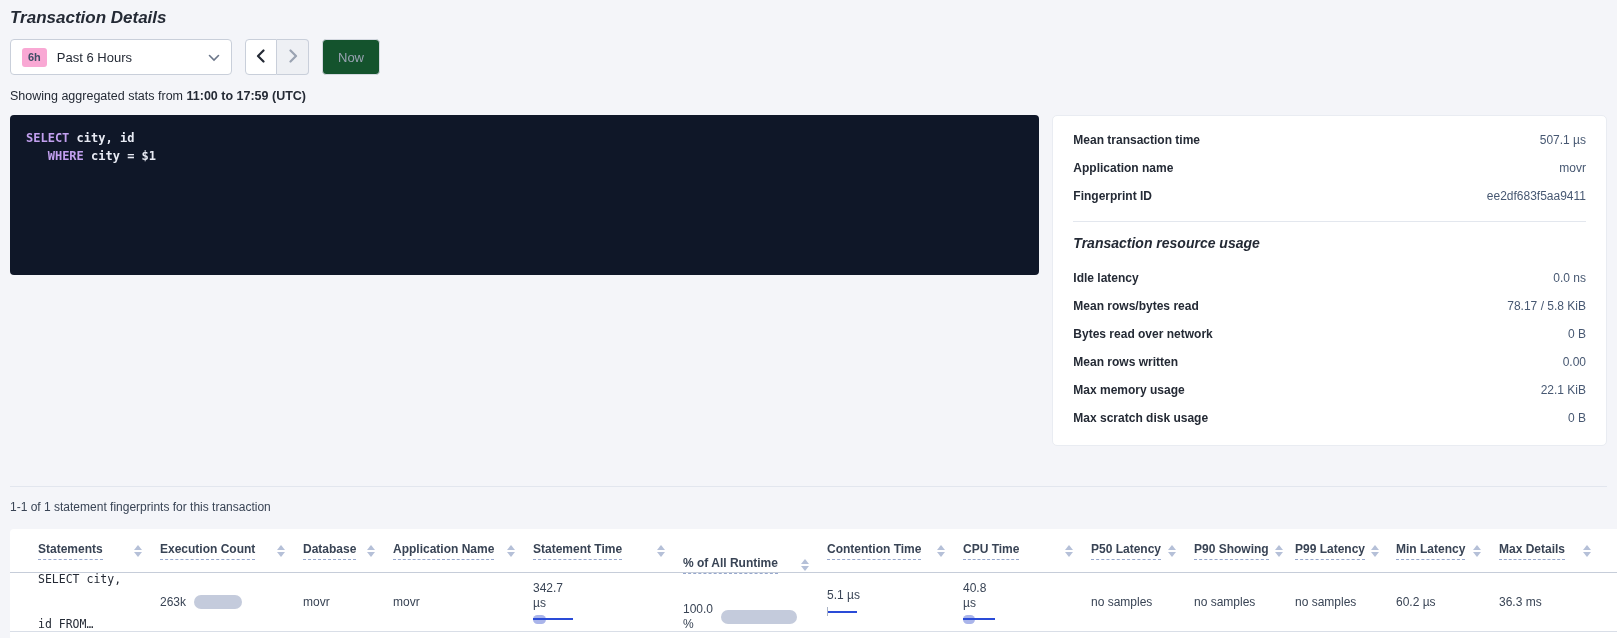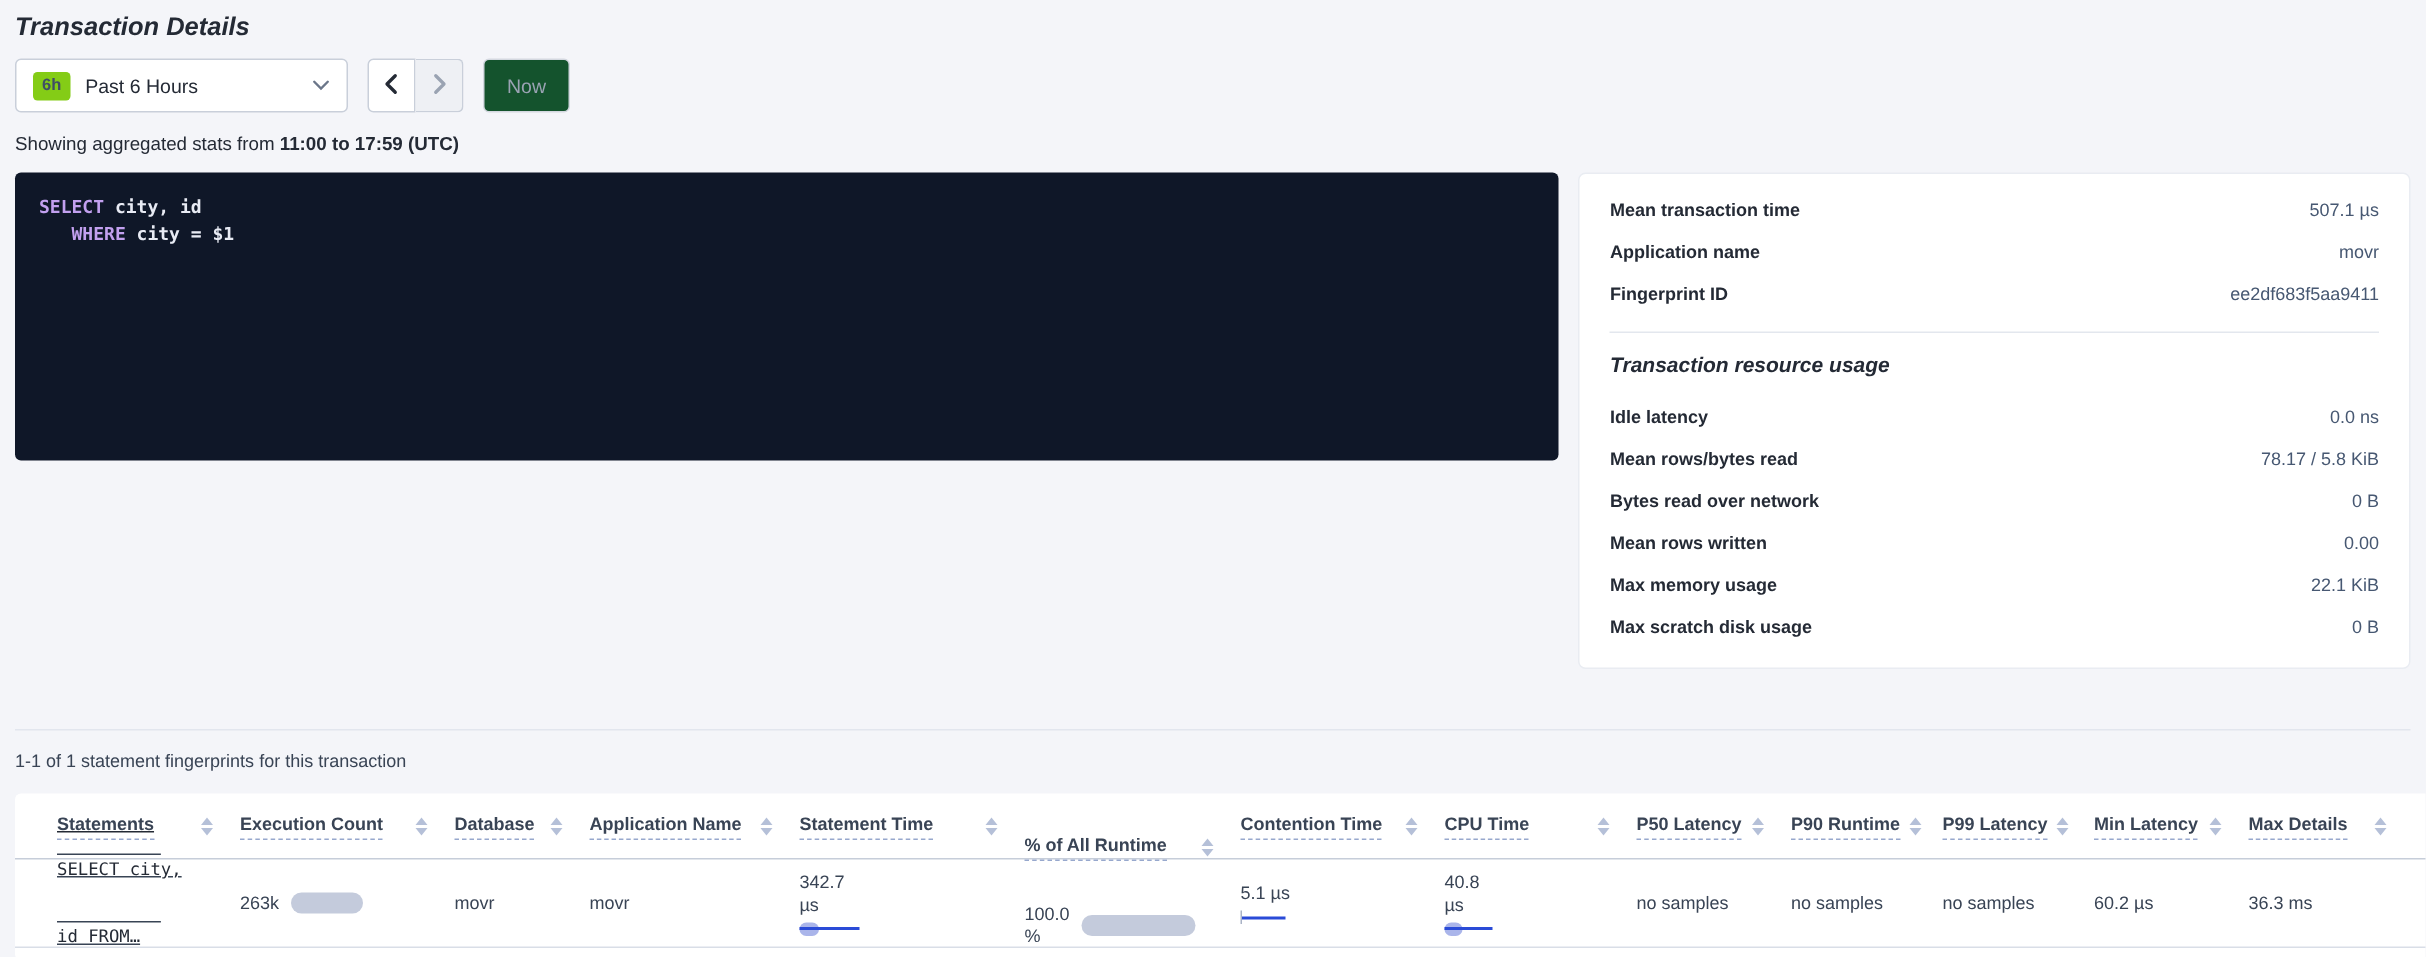--- a/index.html
+++ b/index.html
@@ -15,42 +15,42 @@
   
   .page-title { font-size:17px; font-weight:bold; margin:8px 0 11px;font-style:italic; }
 
   .controls { display:flex; align-items:center; gap:13px; margin-bottom:14px; }
   .timepicker {
     width:222px; height:36px; background:#fff;
     border:1px solid #c9cfda; border-radius:4px;
     display:flex; align-items:center; padding:0 11px; gap:10px; cursor:pointer;
   }
   .range-badge {
-    background:#84cc16; color:#3f4d66; border-radius:3px;
+    background:#f9a8d4; color:#3f4d66; border-radius:3px;
     font-size:11px; font-weight:bold; padding:4px 6px; line-height:1;
   }
   .range-label { font-size:13px; flex:1; }
   .btn-group { display:flex; }
   .nav-btn {
     width:32px; height:36px; display:flex; align-items:center; justify-content:center;
     background:#fff; border:1px solid #c9cfda; padding:0; cursor:pointer;
   }
   .nav-btn.prev { border-radius:4px 0 0 4px; }
   .nav-btn.next { border-radius:0 4px 4px 0; border-left:none; background:#eef0f4; cursor:default; }
   .now-btn {
     height:36px; padding:0 15px; font-size:13px; color:#9aa3b3;
     background:#14532d; border:1px solid #d4d8e0; border-radius:4px;
     font-family:inherit; cursor:default;
   }
   .stats-line { font-size:12.5px; margin:0 0 12px; }
 
   
   .main-row { display:flex; gap:13px; align-items:flex-start; }
   .sql-card {
-    width:1030px; height:192px; background:#0f1728; border-radius:4px;
+    width:1030px; height:160px; background:#0f1728; border-radius:4px;
     padding:15px 16px; overflow:hidden;
   }
   .sql-line {
     font-family:"DejaVu Sans Mono", monospace;
     font-size:12px; line-height:17.5px; font-weight:bold;
     color:#e8ebf4; white-space:pre;
   }
   .sql-kw { color:#c2a0ef; }
 
   .summary-card {
@@ -85,21 +85,21 @@
   .tri-down { width:0; height:0; border-left:4px solid transparent; border-right:4px solid transparent; border-top:5px solid #b5c0d8; }
 
   .grid-row {
     display:flex; align-items:center; height:59px;
     padding-left:28px; border-bottom:1px solid #d9dee7;
     font-size:12px; color:#394455;
   }
   .cell { flex:none; padding-right:18px; }
 
   
-  .c1 { width:122px;text-decoration:underline; } .c2 { width:143px; } .c3 { width:90px; } .c4 { width:140px; }
+  .c1 { width:122px; } .c2 { width:143px; } .c3 { width:90px; } .c4 { width:140px; }
   .c5 { width:150px; } .c6 { width:144px;margin-top:29px; } .c7 { width:136px; } .c8 { width:128px; }
   .c9 { width:103px; } .c10 { width:101px; } .c11 { width:101px; } .c12 { width:103px; } .c13 { width:110px; }
 
   .stmt-link {
     font-family:"DejaVu Sans Mono", monospace; font-size:11.5px; line-height:15px;
     color:#242a35; cursor:pointer; white-space:pre;
   }
   .exec-cell { display:flex; align-items:center; gap:8px; }
   .gray-bar { height:14px; border-radius:7px; background:#c4cbdc; }
   .bar-48 { width:48px; } .bar-76 { width:76px; }
@@ -264,21 +264,21 @@
           </span>
       </div>
       <div class="col c9">
         <span class="col-label">P50 Latency</span>
         <span class="sort-icon">
             <i class="tri-up"></i>
             <i class="tri-down"></i>
           </span>
       </div>
       <div class="col c10">
-        <span class="col-label">P90 Runtime</span>
+        <span class="col-label">P90 Showing</span>
         <span class="sort-icon">
             <i class="tri-up"></i>
             <i class="tri-down"></i>
           </span>
       </div>
       <div class="col c11">
         <span class="col-label">P99 Latency</span>
         <span class="sort-icon">
             <i class="tri-up"></i>
             <i class="tri-down"></i>

